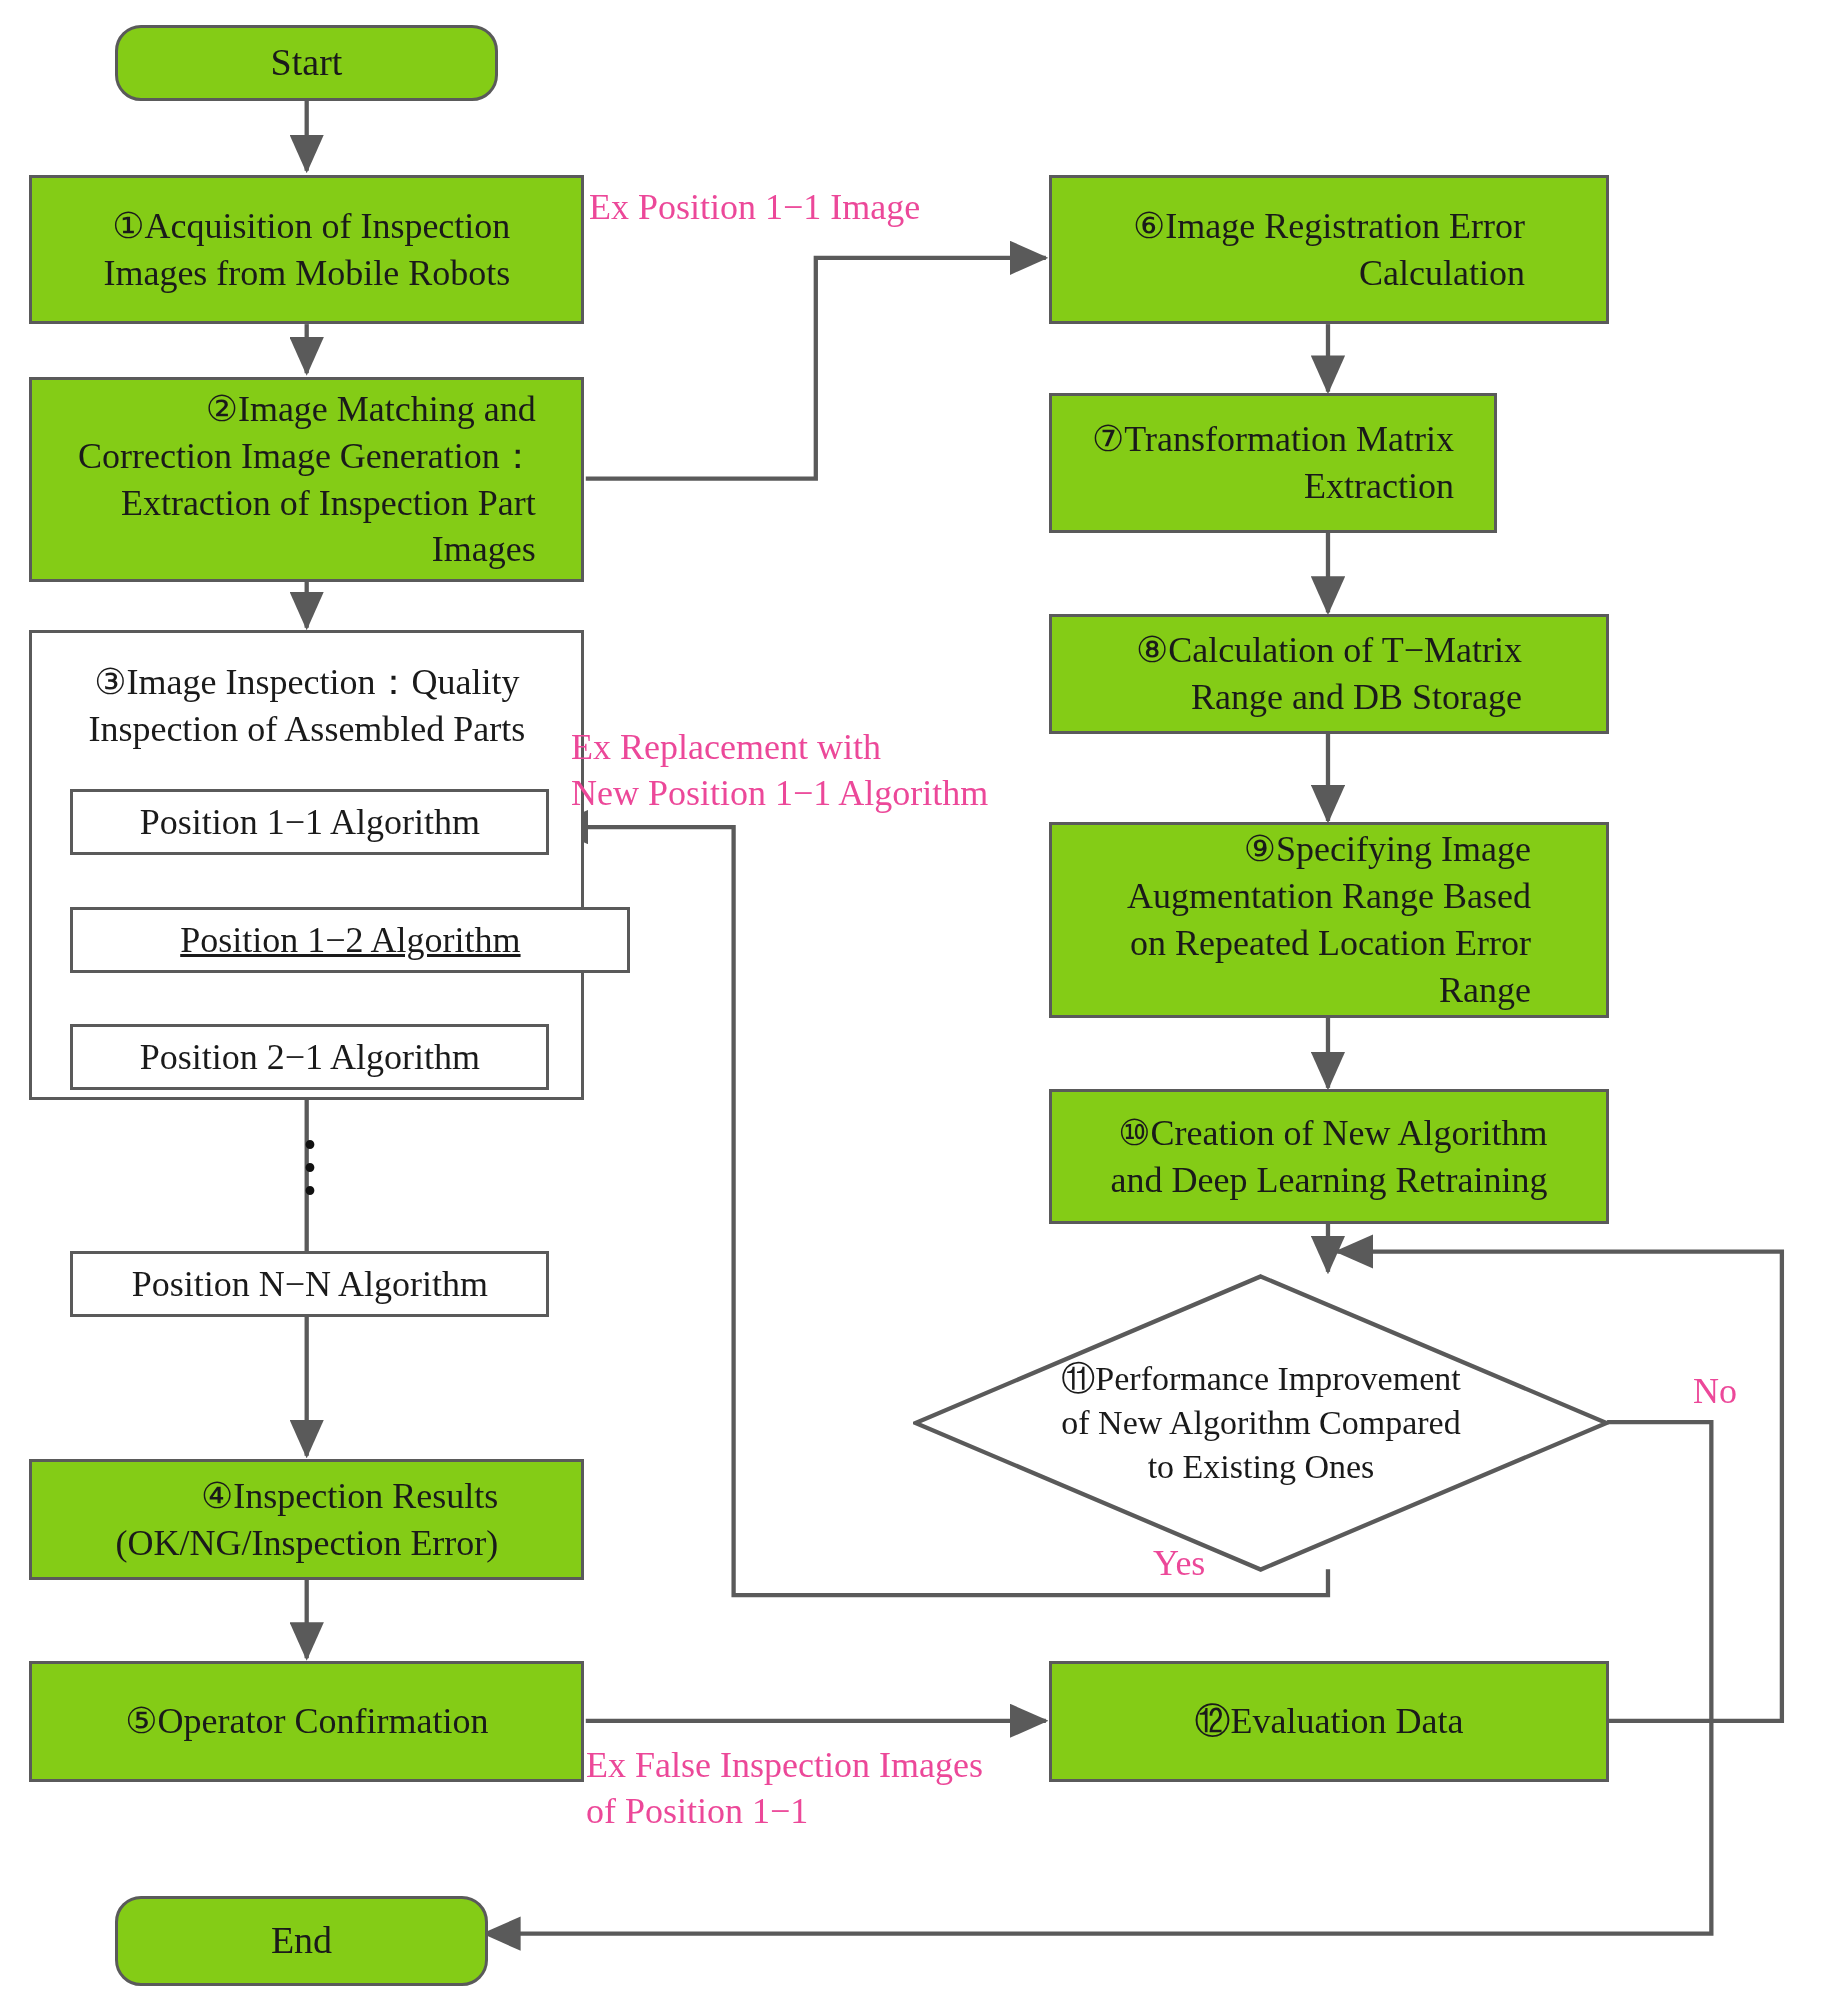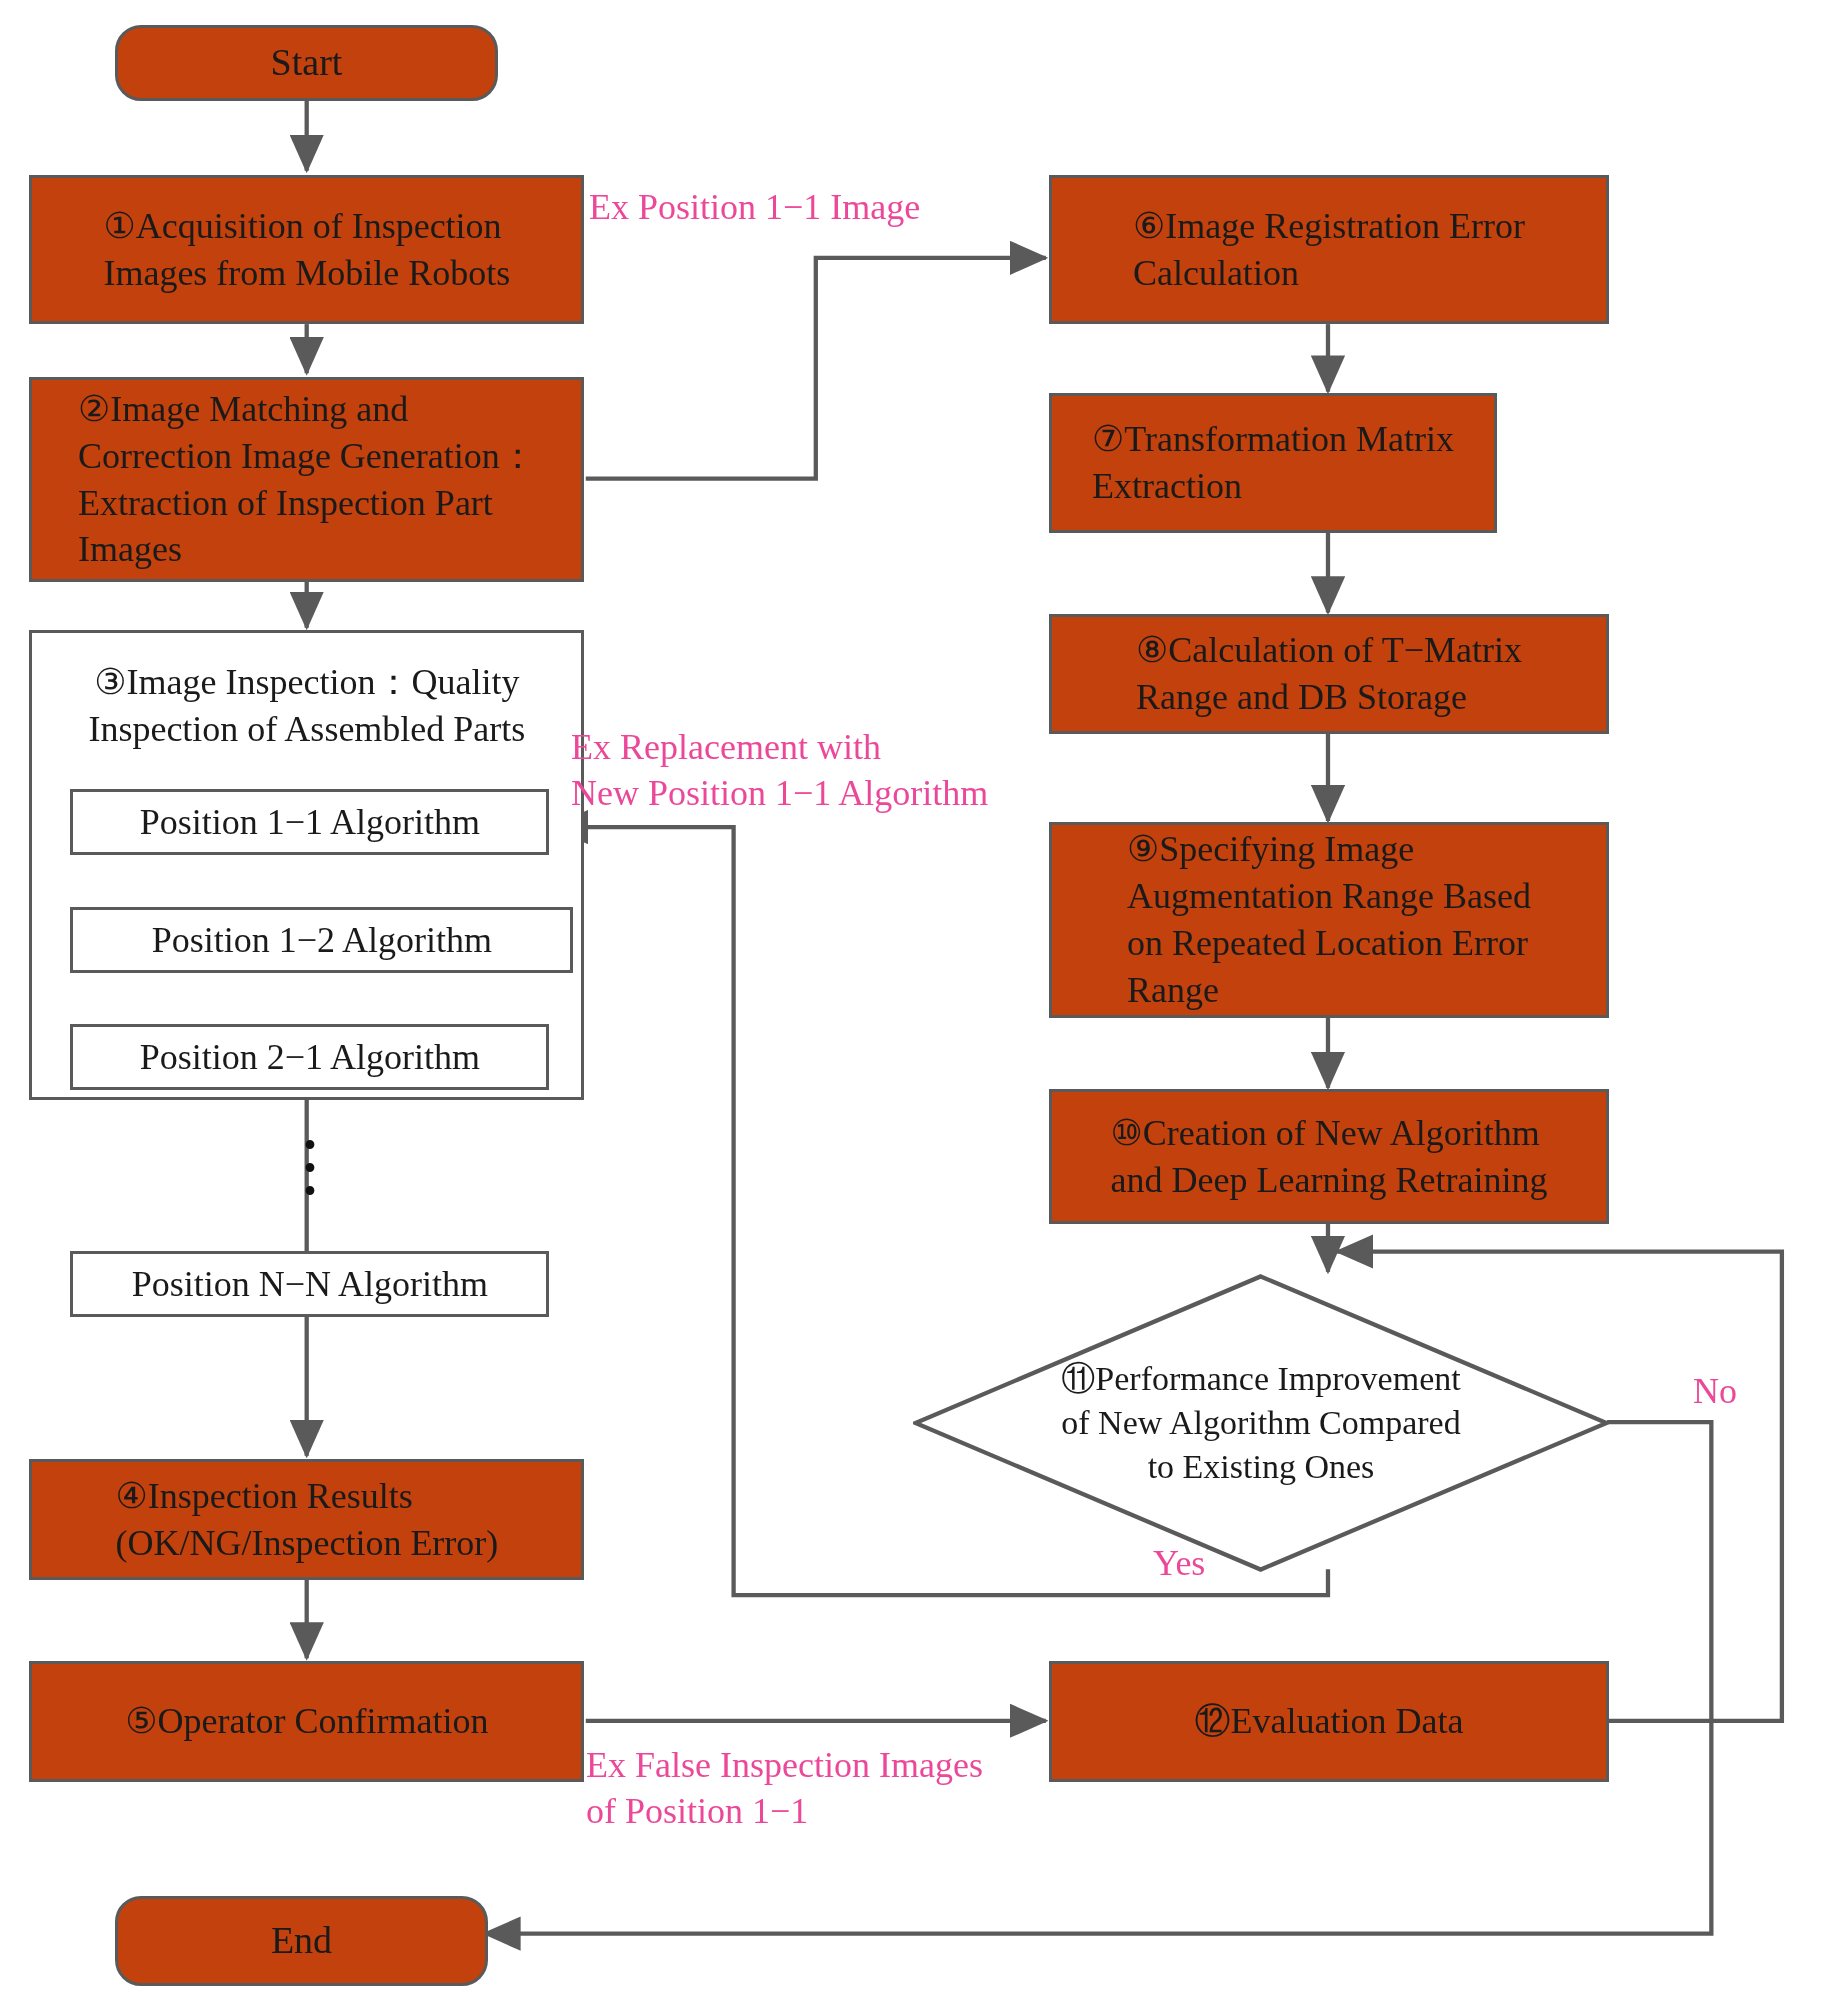--- a/index.html
+++ b/index.html
@@ -2,21 +2,21 @@
 <html style="font-size:9.8px"><head>
 <meta charset="utf-8">
 <title>Inspection Flowchart</title>
 <style>
   html,body{margin:0;padding:0;background:#ffffff;}
   body{font-family:"Liberation Serif","DejaVu Serif",serif;color:#1a1a1a;}
   #stage{position:relative;width:1842px;height:2005px;background:#fff;overflow:hidden;}
   svg#wires{position:absolute;left:0;top:0;width:1842px;height:2005px;pointer-events:none;}
 
   .node{position:absolute;box-sizing:border-box;display:flex;align-items:center;
-        justify-content:center;text-align:left;background:#c2410c;
+        justify-content:center;text-align:right;background:#84cc16;
         border:3.1px solid #5a5a5a;line-height:1.30;color:#1a1a1a;}
   .node .txt{display:block;padding:0 8.6px;white-space:pre-line;}
   .terminal{border-radius:26px;}
   .process{border-radius:0;}
   .subbox{border:3.1px solid #5a5a5a;background:#fff;box-sizing:border-box;
           display:flex;align-items:center;justify-content:center;text-align:center;
           position:absolute;}
   .grpbox{position:absolute;box-sizing:border-box;border:3.1px solid #5a5a5a;background:#fff;}
   .grptitle{position:absolute;left:0;right:0;text-align:center;white-space:pre-line;line-height:1.30;}
   .vdots{position:absolute;text-align:center;font-size:37px;line-height:0.62;letter-spacing:0;color:#111;}
@@ -89,21 +89,21 @@
 Images</span>
   </div>
 
   <div class="grpbox" style="left:29.4px;top:630px;width:555px;height:470px;">
     <div class="grptitle fs-58" style="top:26px;">③Image Inspection：Quality
 Inspection of Assembled Parts</div>
 
     <div class="subbox fs-58" style="left:38px;top:156px;width:479px;height:66px;">
       <span>Position 1−1 Algorithm</span>
     </div>
-    <div class="subbox fs-58" style="left:38px;top:274px;width:503px;height:66px;">
+    <div class="subbox fs-58" style="left:38px;top:274px;width:560px;height:66px;text-decoration:underline;">
       <span>Position 1−2 Algorithm</span>
     </div>
     <div class="subbox fs-58" style="left:38px;top:391px;width:479px;height:66px;">
       <span>Position 2−1 Algorithm</span>
     </div>
 
     <div class="vdots" style="left:38px;top:502px;width:479px;">
       <div>•</div>
         <div>•</div>
         <div>•</div>

